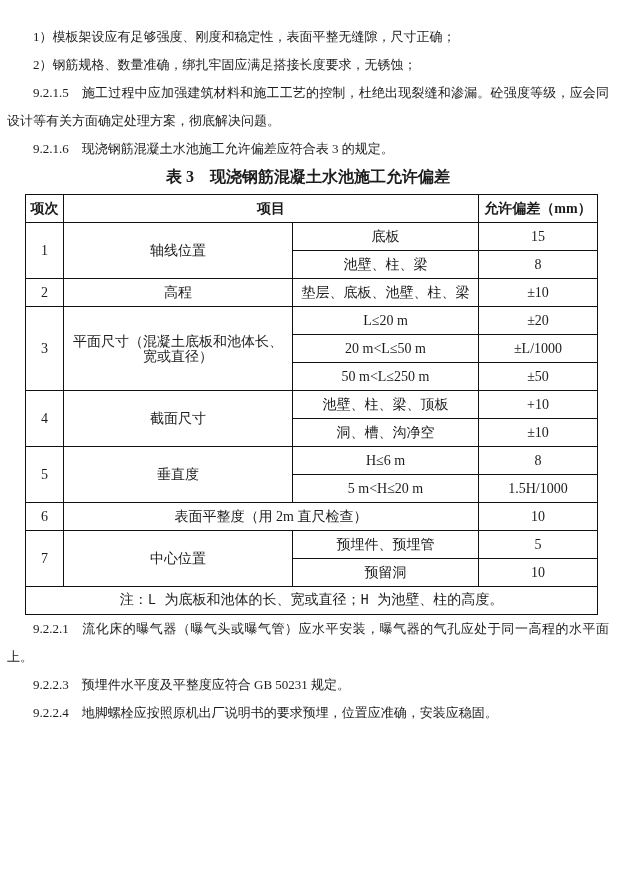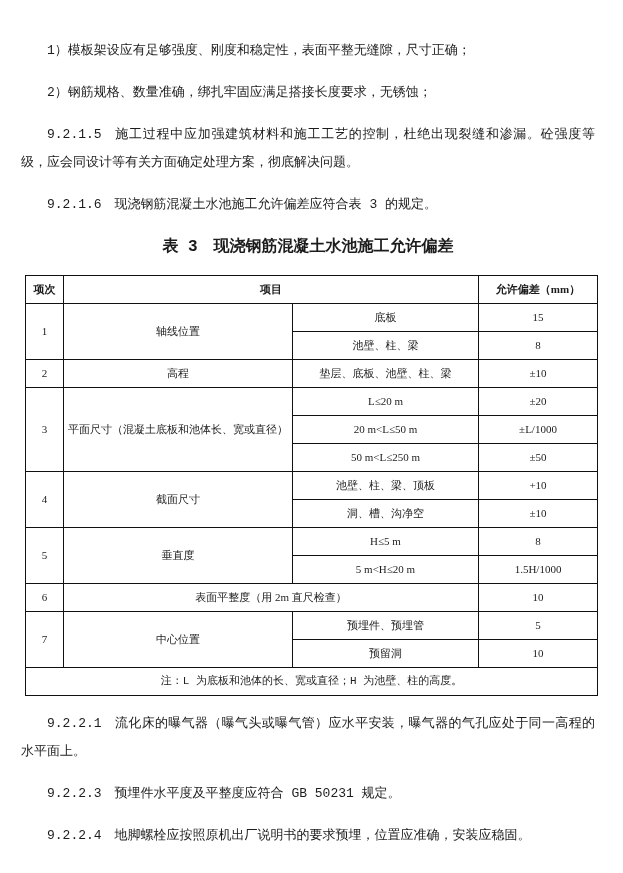--- a/index.html
+++ b/index.html
@@ -2,36 +2,36 @@
 <html><head>
 <meta charset="utf-8">
 <style>
   html, body { margin: 0; padding: 0; }
   body {
     width: 623px; height: 873px; overflow: hidden;
     background: #ffffff; color: #1c1c1c;
     font-family: "Liberation Serif", "DejaVu Serif", serif;
   }
   .page { padding: 23px 14px 0 7px; }
-  p { margin: 14px; font-size: 13px; line-height: 28px; text-align: justify; font-family: Liberation Mono, monospace; }
+  p { margin: 0; font-size: 13px; line-height: 28px; text-align: justify; }
   .indent { text-indent: 2em; }
   .cnum { margin-right: 13px; white-space: nowrap; }
   .section-heading { font-weight: bold; }
   .section-heading .cnum { margin-right: 11px; }
   .table-title {
     text-align: center; text-indent: 0; font-weight: bold;
     font-size: 16px; line-height: 28px;
   }
   table.dev {
     border-collapse: collapse; table-layout: fixed;
     width: 573px; margin: 3px 0 0 18px;
   }
   table.dev td, table.dev th {
     border: 1px solid #111; height: 27px; padding: 0 3px;
-    font-size: 11px; font-weight: normal; text-align: center;
+    font-size: 14px; font-weight: normal; text-align: center;
     line-height: 15px; overflow: hidden;
   }
   table.dev th { font-weight: bold; }
   td.note-cell { text-align: left; padding-left: 26px; font-family: Liberation Mono, monospace; }
 </style>
 </head>
 <body>
 
 <div class="page">
 
@@ -101,21 +101,21 @@
         <td>+10</td>
       </tr>
       <tr>
         <td>洞、槽、沟净空</td>
         <td>±10</td>
       </tr>
 
       <tr>
         <td rowspan="2">5</td>
         <td rowspan="2">垂直度</td>
-        <td>H≤5 m</td>
+        <td>H≤6 m</td>
         <td>8</td>
       </tr>
       <tr>
         <td>5 m&lt;H≤20 m</td>
         <td>1.5H/1000</td>
       </tr>
 
       <tr>
         <td>6</td>
         <td colspan="2">表面平整度（用 2m 直尺检查）</td>

